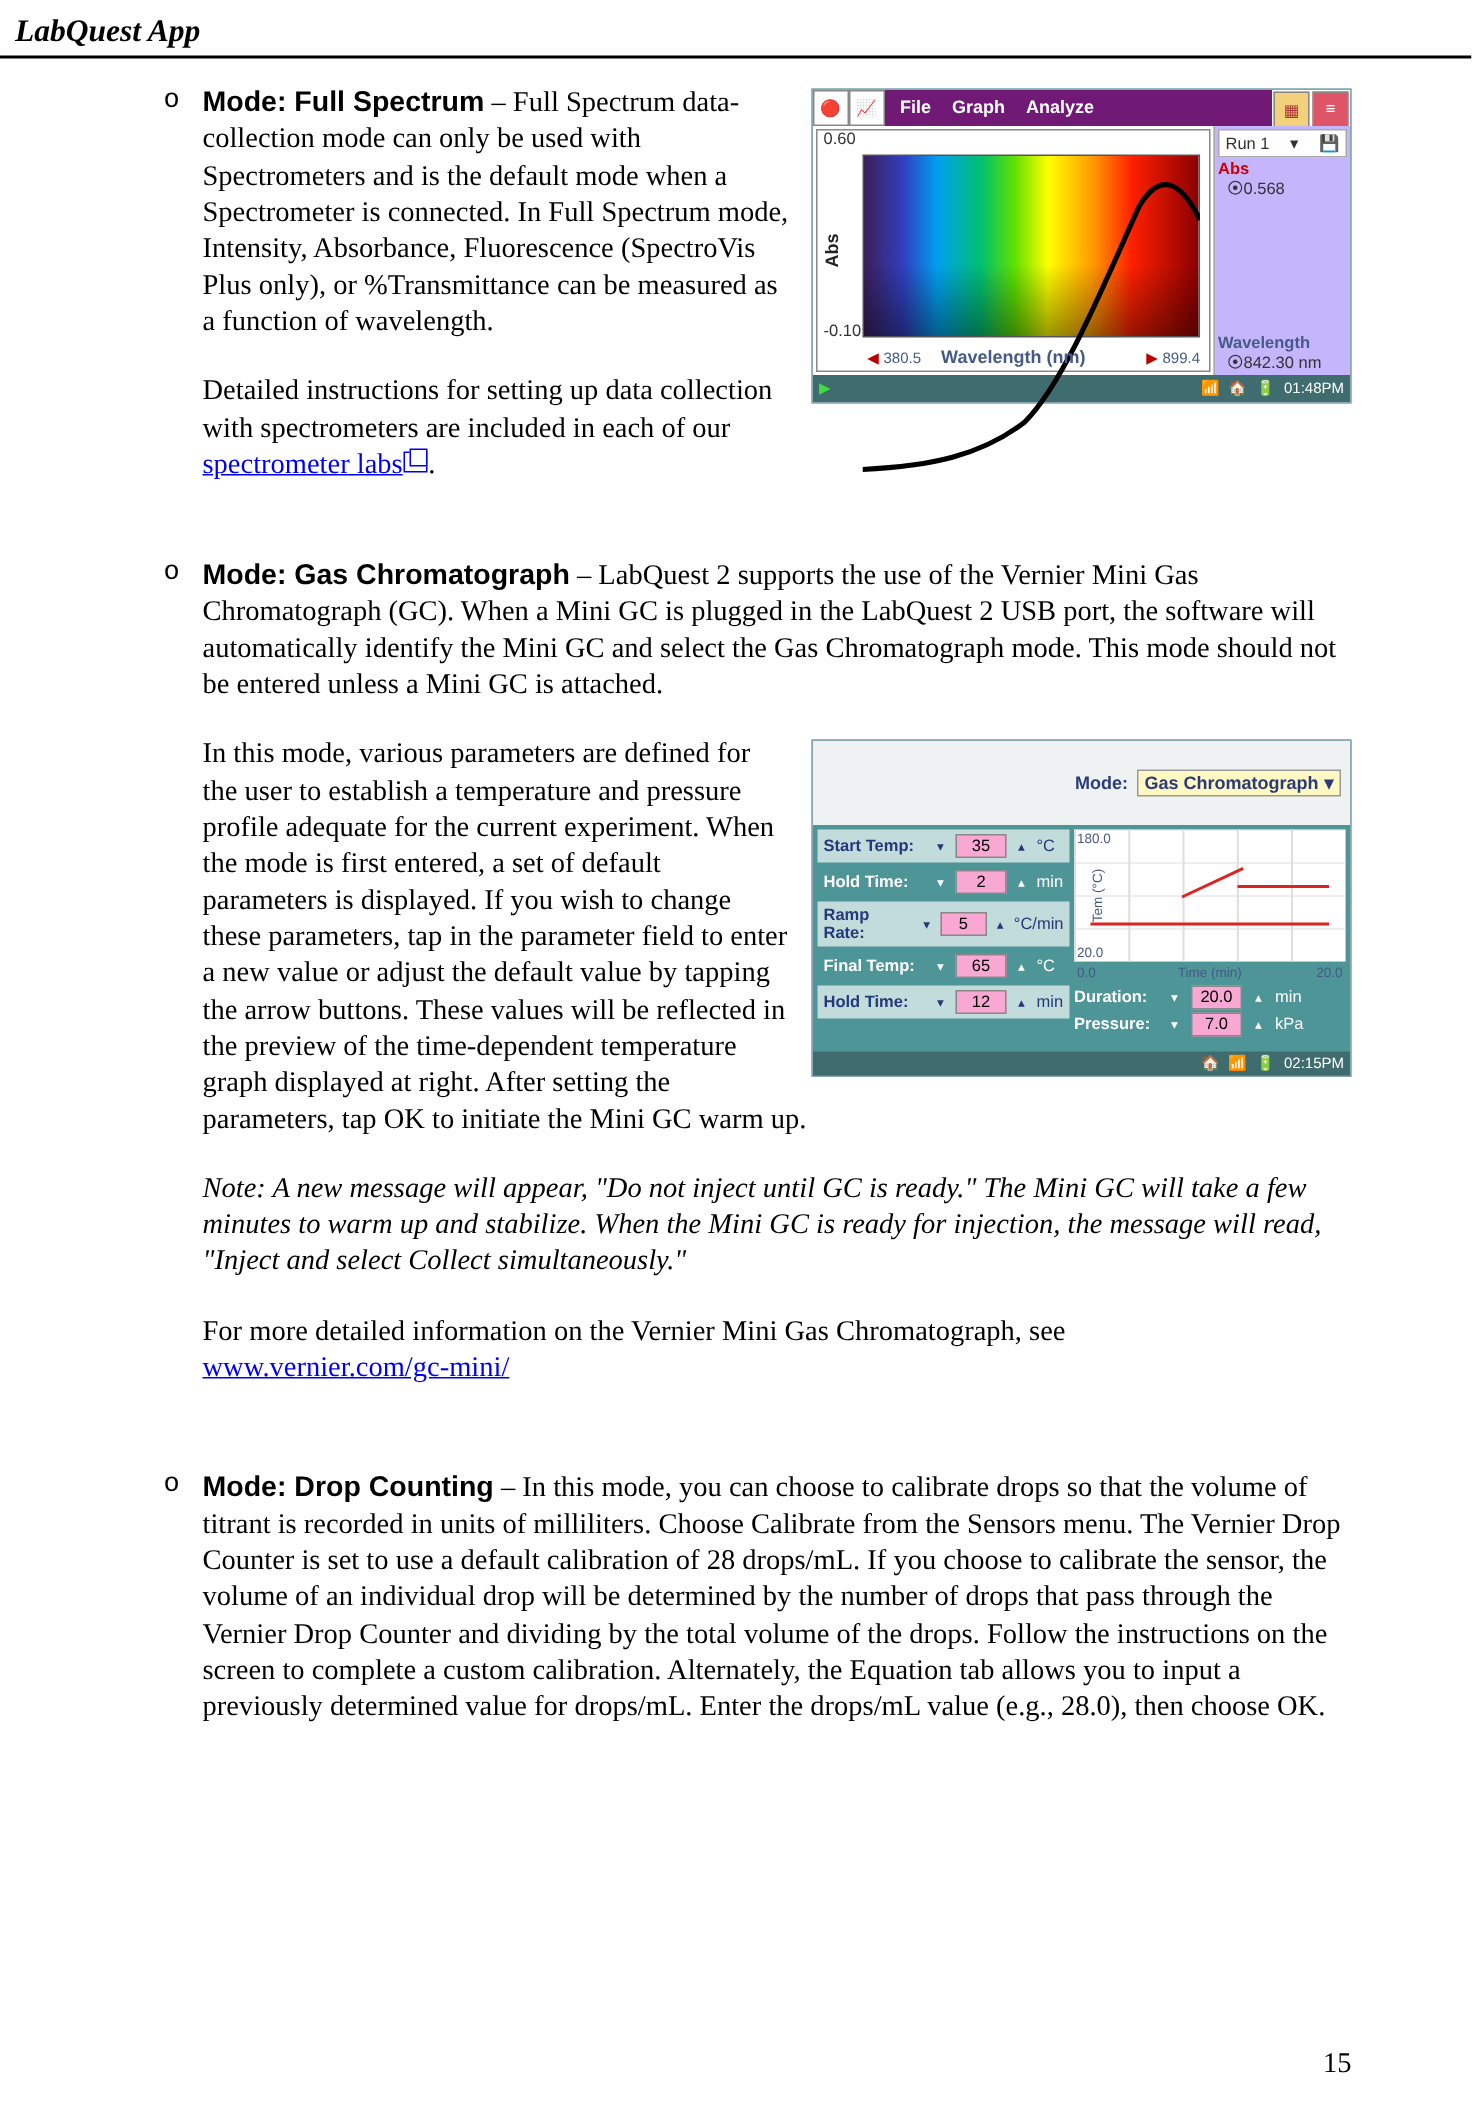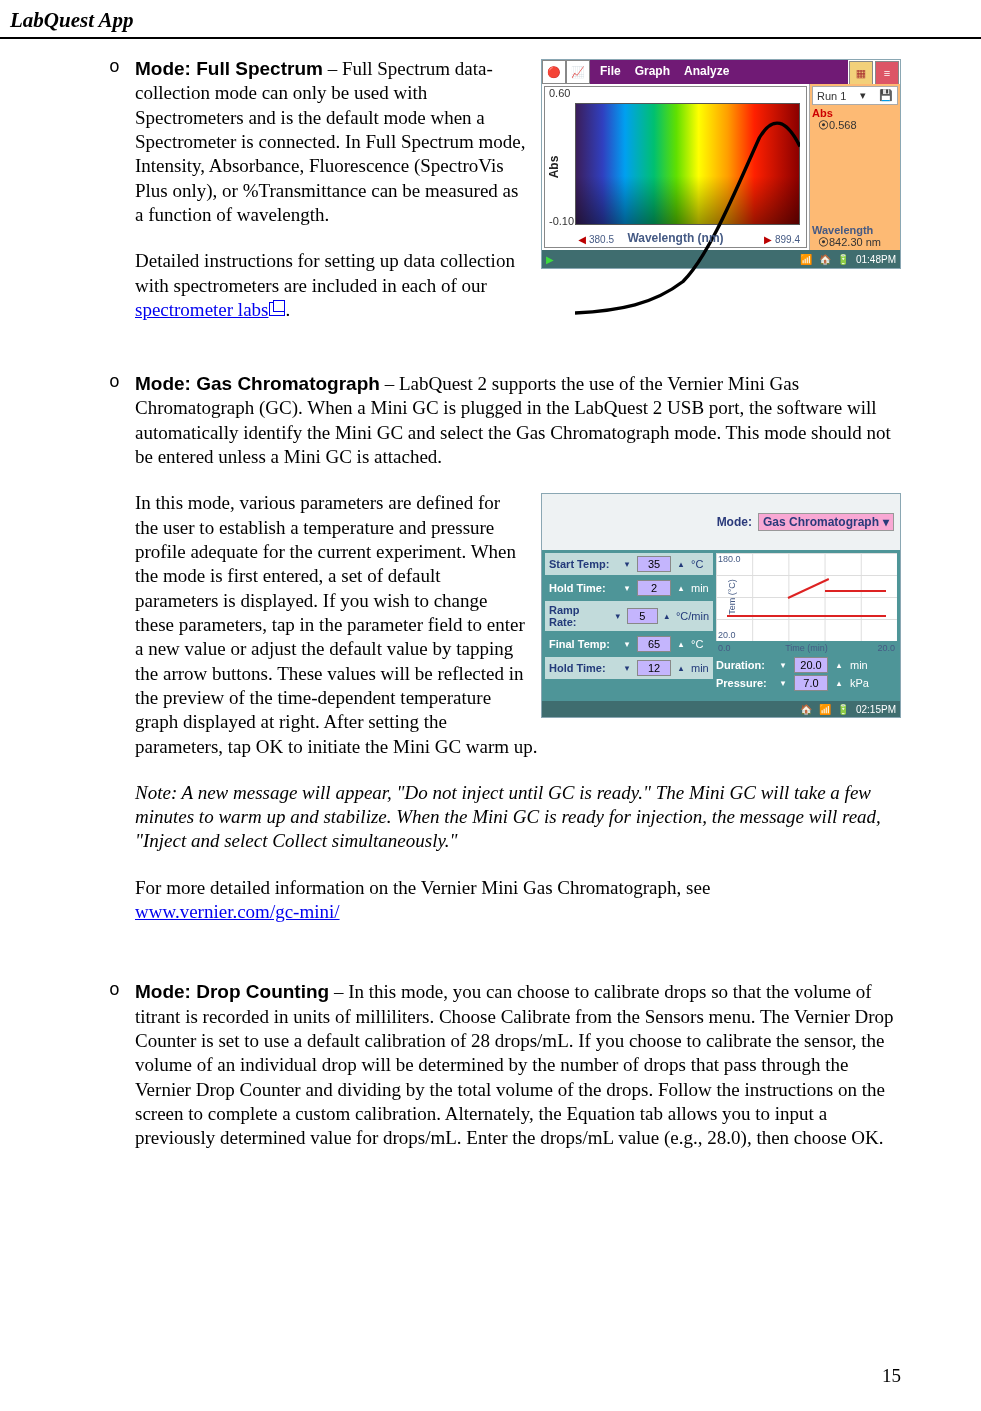--- a/index.html
+++ b/index.html
@@ -81,39 +81,39 @@
     border:1px solid #555;
   }
   .spectrum::after{ content:""; position:absolute; inset:0; background:linear-gradient(to bottom, rgba(255,255,255,0) 60%, rgba(0,0,0,0.4) 100%);}
   .curve { position:absolute; left:30px; right:6px; top:10px; bottom:22px; pointer-events:none;}
   .y0{position:absolute; left:4px; top:0; font:11px Arial; color:#333;}
   .y1{position:absolute; left:4px; bottom:20px; font:11px Arial; color:#333;}
   .xlabel{position:absolute; left:50%; bottom:2px; transform:translateX(-50%); font:bold 12px Arial; color:#455a84;}
   .x0{position:absolute; left:30px; bottom:2px; font:10px Arial; color:#455a84;}
   .x1{position:absolute; right:6px; bottom:2px; font:10px Arial; color:#455a84;}
   .xarrow{display:inline-block; width:14px; text-align:center; color:#b00;}
-  .fig1-side{ width:86px; background:#fdba74; border-left:1px solid #aaa; padding:2px; font:11px Arial; color:#333; display:flex; flex-direction:column; gap:2px;}
+  .fig1-side{ width:86px; background:#c4b5fd; border-left:1px solid #aaa; padding:2px; font:11px Arial; color:#333; display:flex; flex-direction:column; gap:2px;}
   .runbox{ background:#fff; border:1px solid #aaa; padding:2px 4px; display:flex; justify-content:space-between; align-items:center;}
   .side-red{ color:#c00; font-weight:bold; }
   .side-val{ padding-left:6px; }
   .fig1-status{ height:18px; background:#3f6d6f; color:#fff; font:10px Arial; display:flex; justify-content:flex-end; align-items:center; gap:6px; padding:0 4px;}
   .fig1-status .play{ margin-right:auto; color:#3fdc3f;}
   .linkish{ color:#0000ee; text-decoration:underline; }
   .ext-icon{display:inline-block; width:14px; height:12px; border:1px solid #0000ee; position:relative; vertical-align:baseline; margin-left:1px;}
   .ext-icon::after{content:""; position:absolute; left:3px; top:-3px; width:10px; height:10px; border:1px solid #0000ee; background:#fff;}
   
   .fig2{ width:360px; height:225px; display:flex; flex-direction:column; font:12px Arial; }
   .fig2-top{ background:#eef2f3; height:24px; display:flex; justify-content:flex-end; align-items:center; gap:6px; padding:16px 6px; color:#2a3a7a; font-weight:bold;}
-  .modesel{ background:#f9a8d4; border:1px solid #999; padding:1px 4px; display:flex; align-items:center; gap:4px;}
+  .modesel{ background:#fef9c3; border:1px solid #999; padding:1px 4px; display:flex; align-items:center; gap:4px;}
   .fig2-body{ flex:1; display:flex; background:#4e9598; padding:3px; gap:3px;}
   .fig2-form{ width:168px; display:flex; flex-direction:column; gap:2px;}
   .frow{ background:#c2dbdb; display:flex; align-items:center; padding:3px 4px; gap:3px;}
   .frow.alt{ background:#4e9598; color:#fff;}
   .flabel{ width:68px; color:#233a7a; font-weight:bold; font-size:11px;}
-  .fval{ background:#c4b5fd; border:1px solid #888; width:28px; text-align:center; padding:1px 2px; font-size:11px; color:#000;}
+  .fval{ background:#f9a8d4; border:1px solid #888; width:28px; text-align:center; padding:1px 2px; font-size:11px; color:#000;}
   .arrow-btn{ width:14px; height:16px; display:inline-flex; align-items:center; justify-content:center; font-size:9px; color:#233a7a;}
   .unit{ font-size:11px; color:#233a7a; }
   .fig2-right{ flex:1; background:#4e9598; display:flex; flex-direction:column;}
   .fig2-chart{ height:88px; background:#fff; position:relative; margin-bottom:2px;}
   .fig2-chart .grid{position:absolute; inset:0; background-image:linear-gradient(to right, #ddd 1px, transparent 1px), linear-gradient(to bottom, #ddd 1px, transparent 1px); background-size:20% 25%;}
   .fig2-chart .rline{ position:absolute; left:6%; right:6%; top:70%; height:2px; background:#d22;}
   .fig2-chart .rline2{ position:absolute; left:40%; width:25%; top:50%; height:2px; background:#d22; transform:rotate(-25deg); transform-origin:left;}
   .fig2-chart .rline3{ position:absolute; left:60%; right:6%; top:42%; height:2px; background:#d22;}
   .fig2-chart .yl{position:absolute; left:-2px; top:50%; transform:translateY(-50%) rotate(-90deg); font-size:9px; color:#455a84;}
   .fig2-chart .yv0{position:absolute; left:2px; top:1px; font-size:9px; color:#455a84;}

